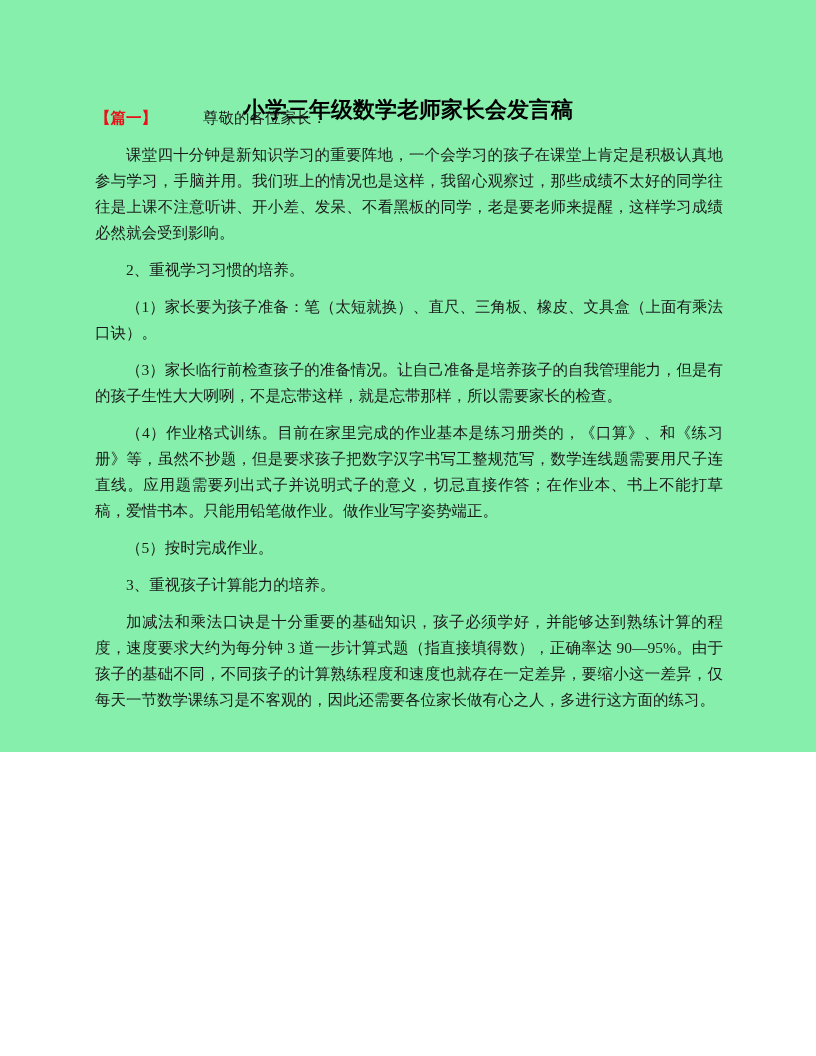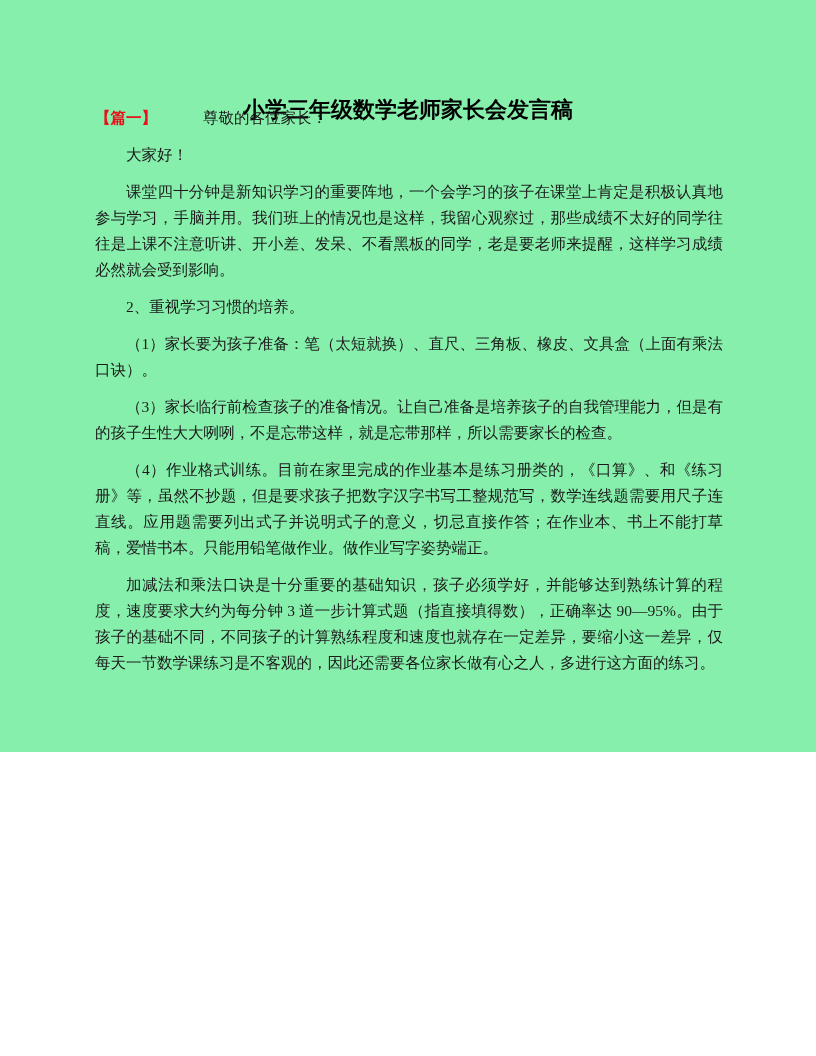--- a/index.html
+++ b/index.html
@@ -66,33 +66,34 @@
 <div class="page">
 
   <div class="doc-title">小学三年级数学老师家长会发言稿</div>
 
   <div class="doc-body">
 
     <p class="para no-indent first-block">
       <span class="tag-red">【篇一】</span><span class="gap-wide"></span><span>尊敬的各位家长：</span>
     </p>
 
-    <p class="para">大家好！</p>
 
 
 
     <p class="para">课堂四十分钟是新知识学习的重要阵地，一个会学习的孩子在课堂上肯定是积极认真地参与学习，手脑并用。我们班上的情况也是这样，我留心观察过，那些成绩不太好的同学往往是上课不注意听讲、开小差、发呆、不看黑板的同学，老是要老师来提醒，这样学习成绩必然就会受到影响。</p>
 
     <p class="para">2、重视学习习惯的培养。</p>
 
     <p class="para">（1）家长要为孩子准备：笔（太短就换）、直尺、三角板、橡皮、文具盒（上面有乘法口诀）。</p>
 
 
     <p class="para">（3）家长临行前检查孩子的准备情况。让自己准备是培养孩子的自我管理能力，但是有的孩子生性大大咧咧，不是忘带这样，就是忘带那样，所以需要家长的检查。</p>
 
     <p class="para">（4）作业格式训练。目前在家里完成的作业基本是练习册类的，《口算》、和《练习册》等，虽然不抄题，但是要求孩子把数字汉字书写工整规范写，数学连线题需要用尺子连直线。应用题需要列出式子并说明式子的意义，切忌直接作答；在作业本、书上不能打草稿，爱惜书本。只能用铅笔做作业。做作业写字姿势端正。</p>
 
+    <p class="para">（5）按时完成作业。</p>
 
+    <p class="para">3、重视孩子计算能力的培养。</p>
 
     <p class="para">加减法和乘法口诀是十分重要的基础知识，孩子必须学好，并能够达到熟练计算的程度，速度要求大约为每分钟 3 道一步计算式题（指直接填得数），正确率达 90—95%。由于孩子的基础不同，不同孩子的计算熟练程度和速度也就存在一定差异，要缩小这一差异，仅每天一节数学课练习是不客观的，因此还需要各位家长做有心之人，多进行这方面的练习。</p>
 
   </div>
 </div>
 
 </body></html>

